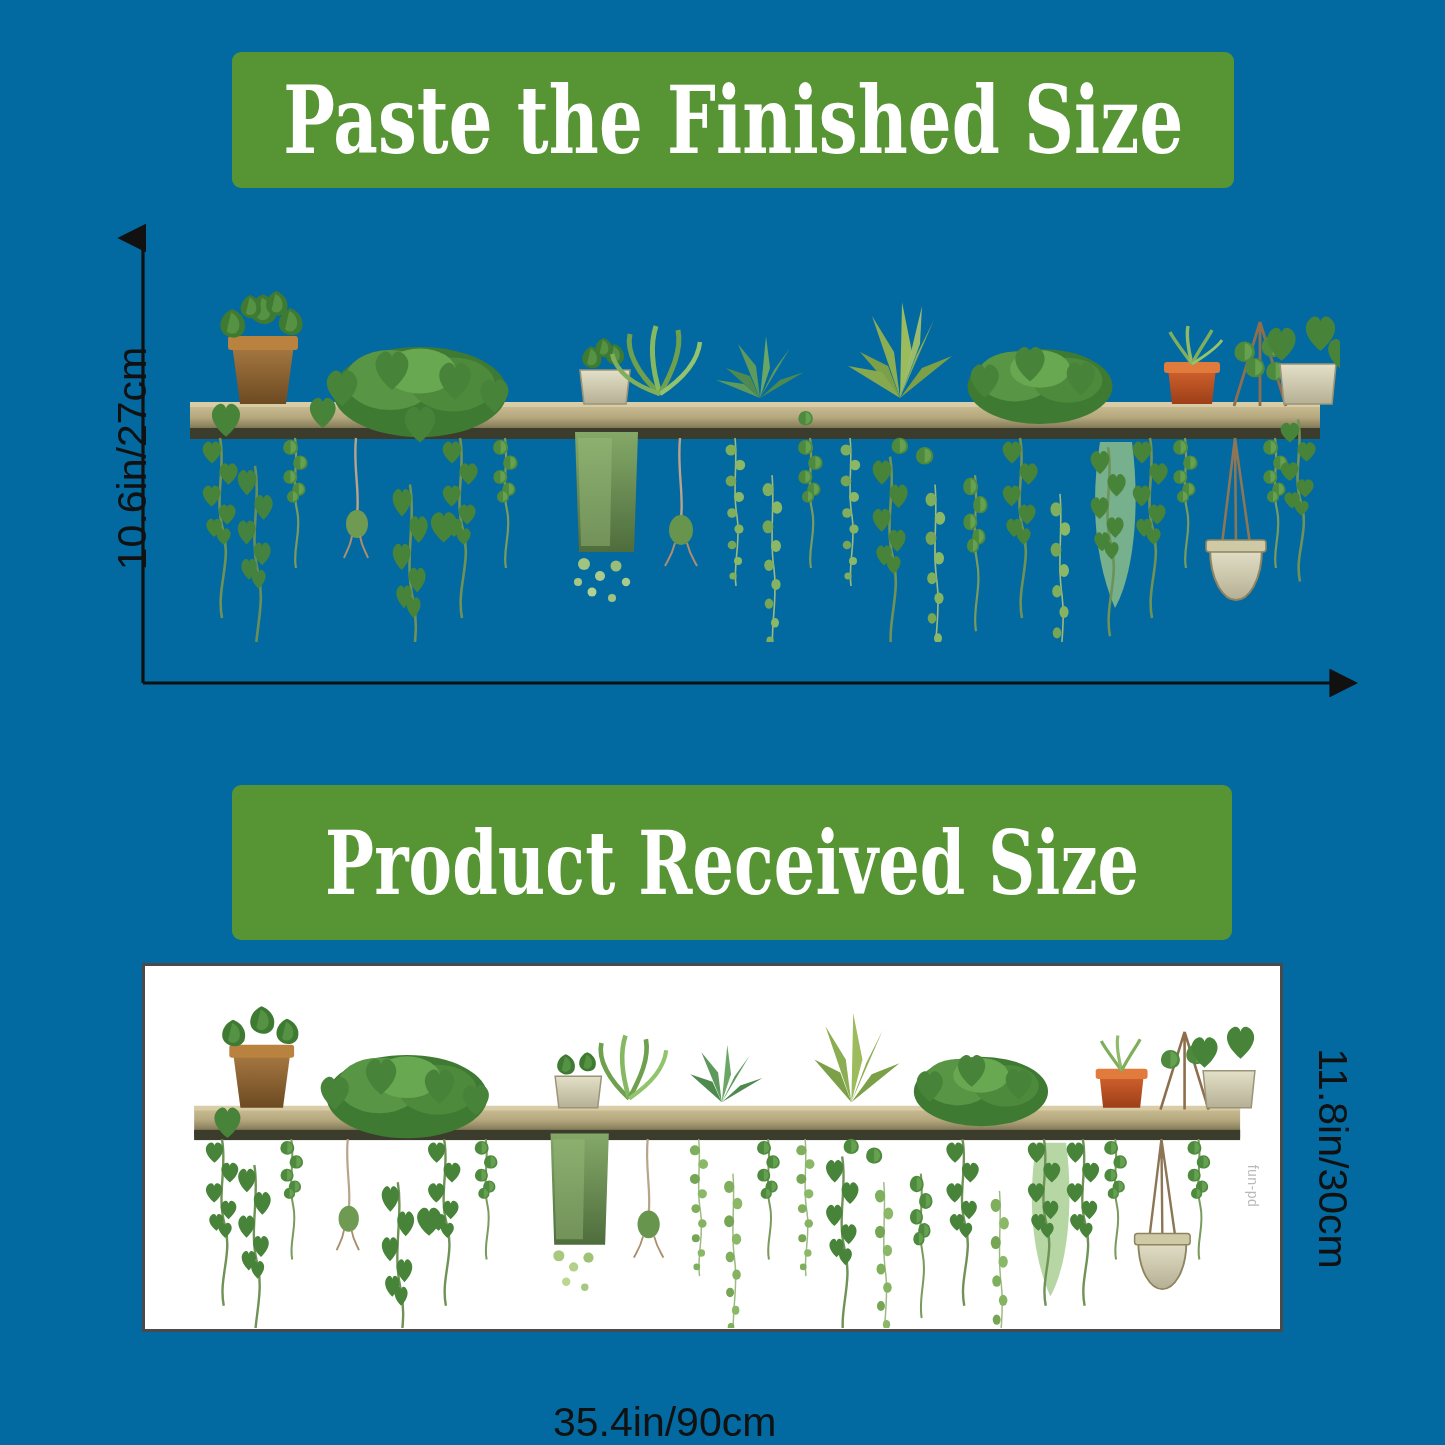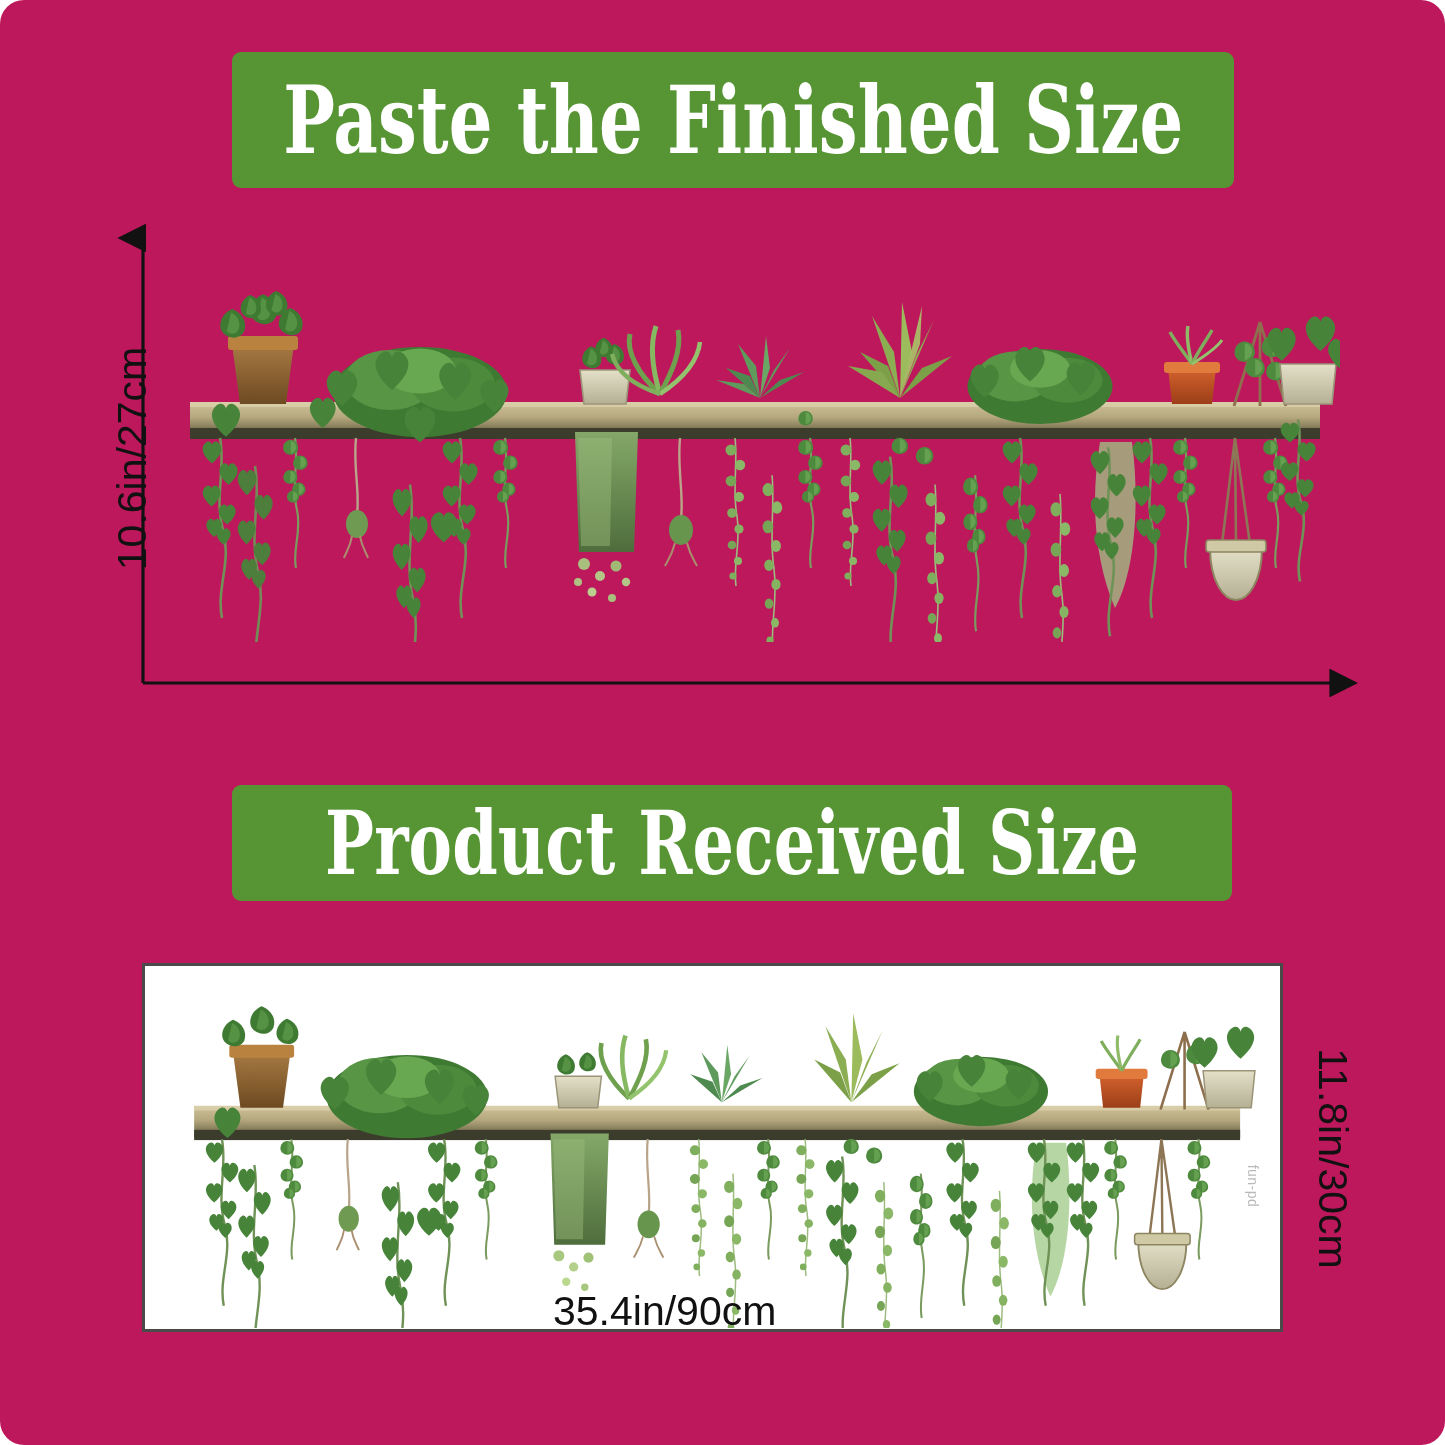--- a/index.html
+++ b/index.html
@@ -1,41 +1,41 @@
 <!DOCTYPE html>
 <html><head>
 <meta charset="utf-8">
 <style>
   html,body{margin:0;padding:0;background:#fff;}
   body{
     width:1445px;height:1445px;
     font-family:"Liberation Sans", sans-serif;
     position:relative;overflow:hidden;
   }
-  .stage{position:absolute;inset:0;background:#be185d;border-radius:24px;}
+  .stage{position:absolute;inset:0;background:#0369a1;}
 
   
   .banner{
     position:absolute;
     background:#569434;
     border-radius:9px;
     display:flex;align-items:center;justify-content:center;
   }
   .banner-text{
     font-family:"DejaVu Serif", serif;
     color:#ffffff;
     font-weight:700;
     letter-spacing:0.2px;
     white-space:nowrap;
     transform:scaleX(0.74);
     transform-origin:center center;
   }
   #banner-1{left:232px;top:52px;width:1002px;height:136px;}
   #banner-1 .banner-text{font-size:93px;}
-  #banner-2{left:232px;top:785px;width:1000px;height:116px;}
+  #banner-2{left:232px;top:785px;width:1000px;height:155px;}
   #banner-2 .banner-text{font-size:88px;}
 
   
   .measure{
     position:absolute;
     color:#111111;
     font-size:41px;
     white-space:nowrap;
     font-family:"Liberation Sans", sans-serif;
   }
@@ -45,21 +45,21 @@
     transform:rotate(-90deg);
     transform-origin:center center;
   }
   #measure-width-1{left:636px;top:690px;}
   #measure-height-2{
     left:1172px;top:1135px;width:320px;
     text-align:center;
     transform:rotate(90deg);
     transform-origin:center center;
   }
-  #measure-width-2{left:553px;top:1288px;}
+  #measure-width-2{left:553px;top:1399px;}
 
   
   .axis-svg{position:absolute;left:0;top:0;width:1445px;height:1445px;pointer-events:none;}
 
   
   #panel-2-frame{
     position:absolute;left:142px;top:963px;width:1141px;height:369px;
     border:3px solid #4a4a4a;box-sizing:border-box;background:#fff;
   }
 

